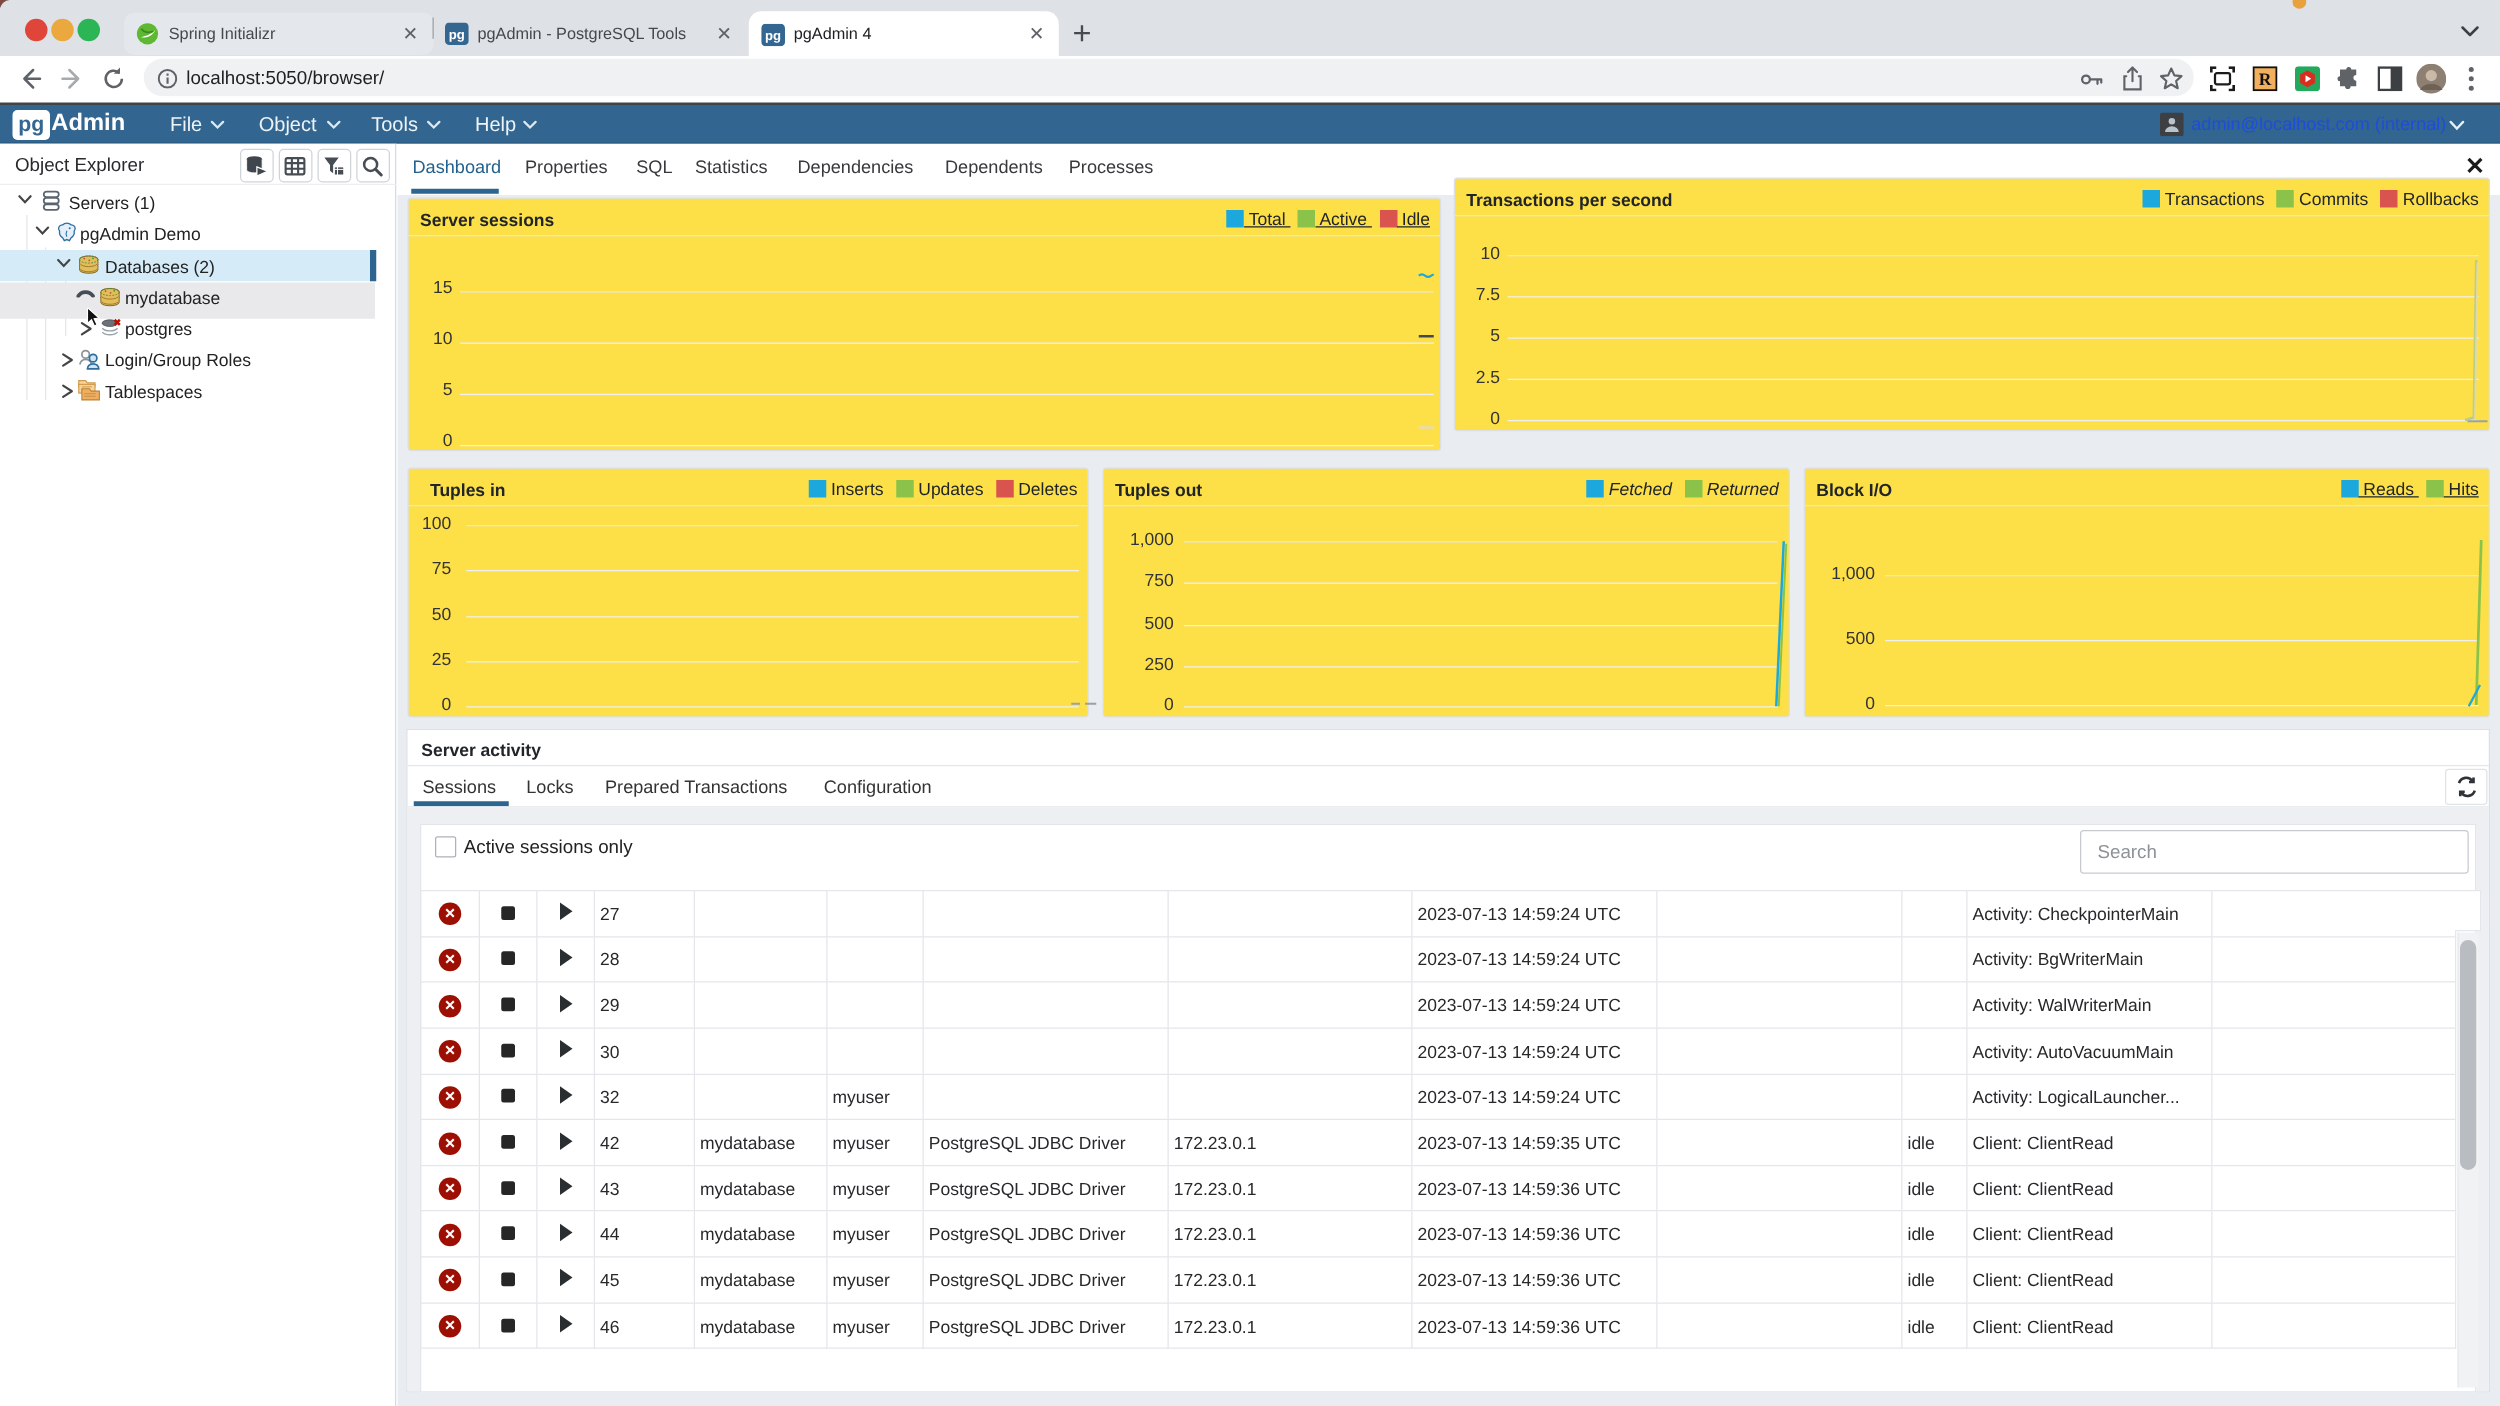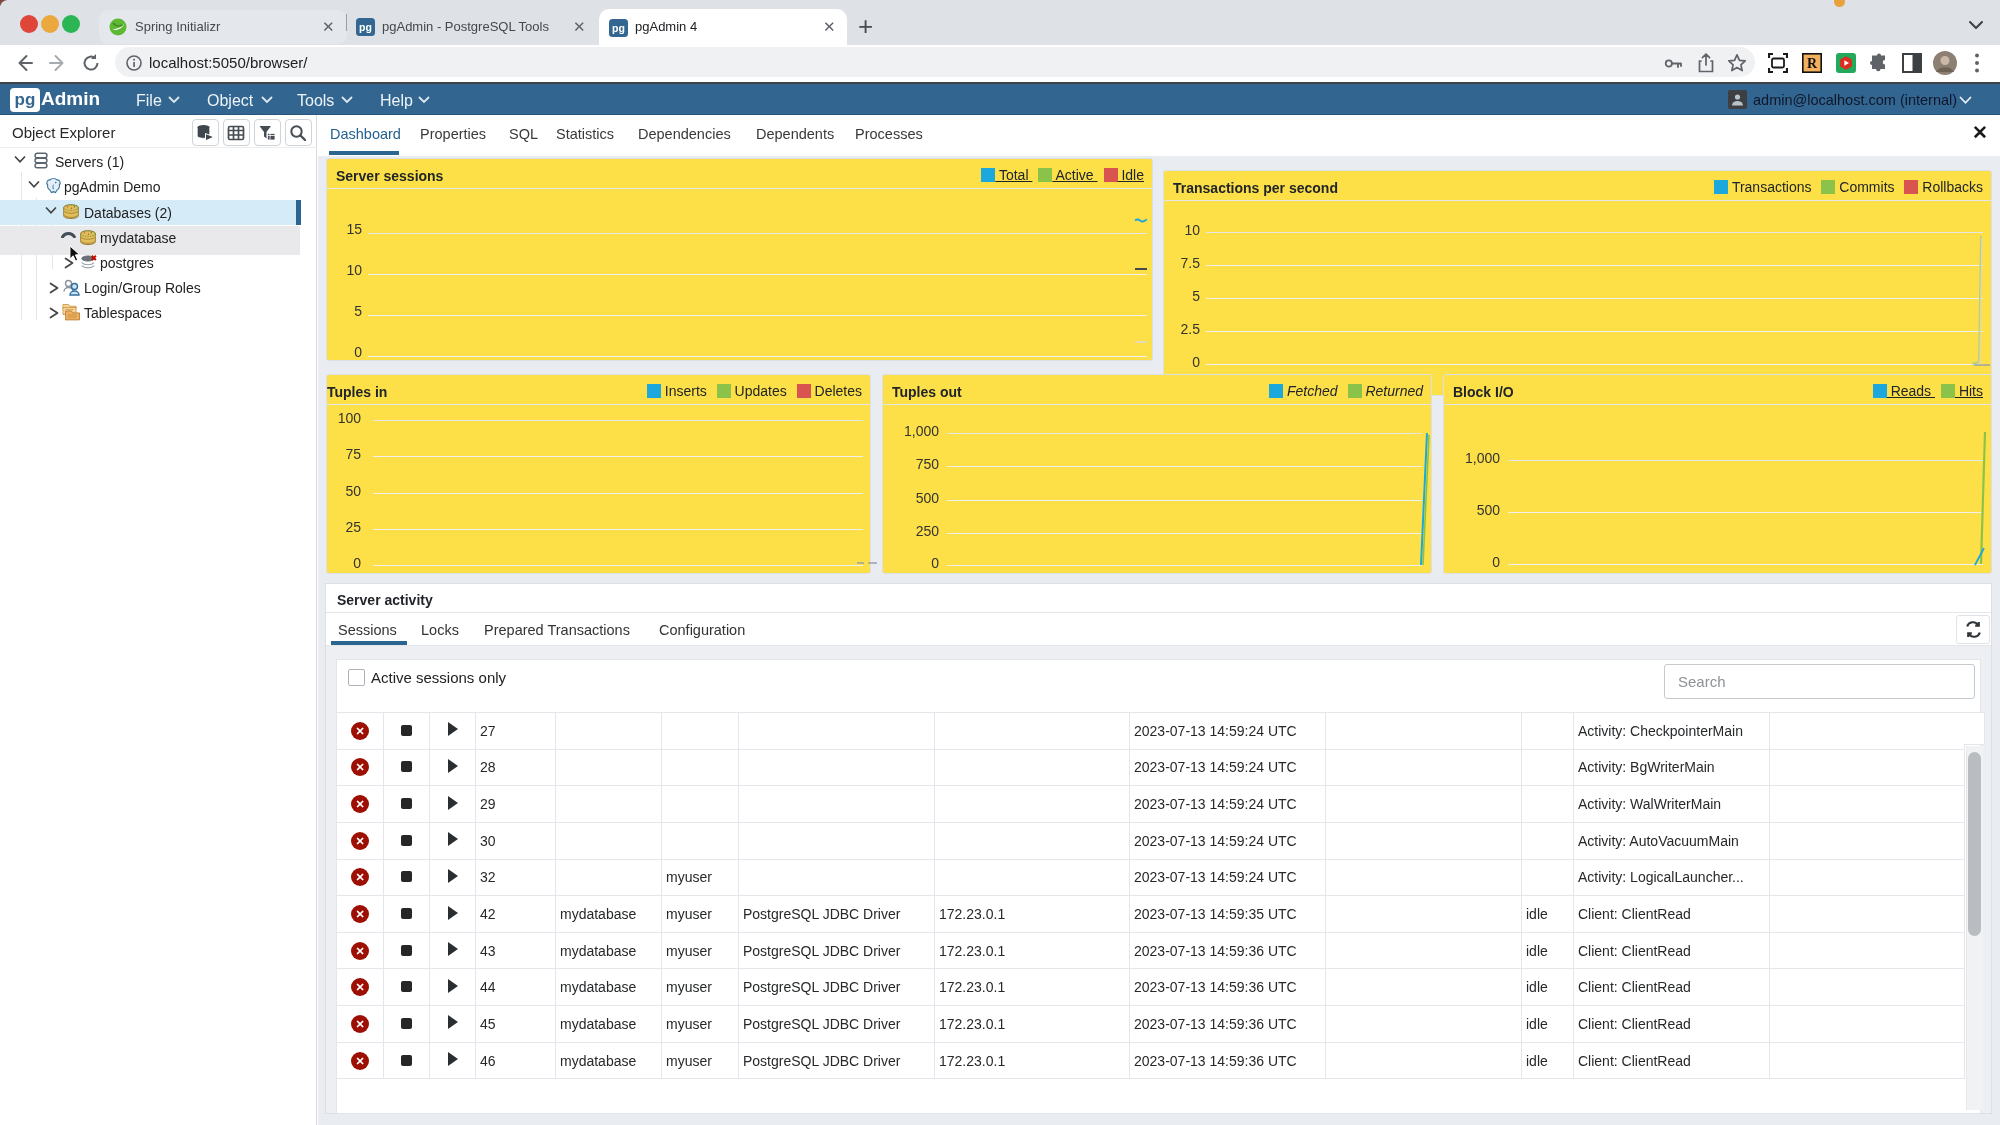--- a/index.html
+++ b/index.html
@@ -183,21 +183,21 @@
   <div class="abs menu" style="left:380px;">Help</div>
     <svg class="abs" style="left:418px;top:96px;" width="12" height="8" viewBox="0 0 12 8">
       <path d="M1.5 1.5 L6 6 L10.5 1.5" fill="none" stroke="#dfe8ef" stroke-width="1.8" stroke-linecap="round"></path>
     </svg>
 
   <svg class="abs" style="left:1728px;top:90px;" width="19" height="19" viewBox="0 0 19 19">
       <rect width="19" height="19" rx="2" fill="#3d3f42"></rect>
       <circle cx="9.5" cy="7" r="2.6" fill="#b9c3cc"></circle>
       <path d="M4 15.5 a5.5 4.5 0 0 1 11 0z" fill="#b9c3cc"></path>
     </svg>
-  <div class="abs" style="left:1753px;top:92px;font-size:14.5px;color:#0f172a;">admin@localhost.com (internal)</div>
+  <div class="abs" style="left:1753px;top:92px;font-size:14.5px;color:#1d4ed8;">admin@localhost.com (internal)</div>
   <svg class="abs" style="left:1959px;top:96px;" width="13" height="9" viewBox="0 0 13 9">
       <path d="M1.5 1.5 L6.5 6.8 L11.5 1.5" fill="none" stroke="#e8eef4" stroke-width="1.8" stroke-linecap="round"></path>
     </svg>
 
   <div class="abs" id="row2"></div>
   <div class="abs" id="sidebar"></div>
 
   <div class="abs" style="left:0;top:147px;width:317px;height:1px;background:#eceef0;"></div>
   <div class="abs" style="left:12px;top:124px;font-size:15px;color:#27292b;">Object Explorer</div>
   <div class="abs obtool" style="left:192px;"></div>
@@ -336,21 +336,21 @@
       <div class="grid" style="left:41px;top:156px;width:779px;"></div>
     <div class="ylab" style="left:-11px;top:185px;">0</div>
       <div class="grid" style="left:41px;top:197px;width:779px;"></div>
     <svg class="abs" style="left:806px;top:55px;" width="16" height="145" viewBox="0 0 16 145">
       <path d="M2 6.5 Q4.5 4.5 7 6.5 T12 6.5 L14 5.5" fill="none" stroke="#1ca8dd" stroke-width="1.7"></path>
       <path d="M2 55 H14" fill="none" stroke="#45484d" stroke-width="2"></path>
       <path d="M2 128 H14" fill="none" stroke="#e7dbb7" stroke-width="2"></path>
     </svg>
   </div>
 
-  <div class="card" style="left:1163px;top:170px;width:829px;height:226px;">
+  <div class="card" style="left:1163px;top:142px;width:829px;height:203px;">
     <div class="abs cardtitle" style="left:9px;top:9px;">Transactions per second</div>
     <div class="abs leg" style="right:8px;top:8px;"><span class="legsq" style="background:#1ca8dd;"></span> Transactions <span class="legsq" style="background:#8bc34a;margin-left:6px;"></span> Commits <span class="legsq" style="background:#d9534f;margin-left:6px;"></span> Rollbacks</div>
     <div class="abs" style="left:0;top:29px;width:827px;height:1px;background:#e4e7ea;"></div>
     <div class="ylab" style="left:-10px;top:51px;">10</div>
       <div class="grid" style="left:42px;top:61px;width:777px;background:#e6e6e6;"></div>
     <div class="ylab" style="left:-10px;top:84px;">7.5</div>
       <div class="grid" style="left:42px;top:94px;width:777px;"></div>
     <div class="ylab" style="left:-10px;top:117px;">5</div>
       <div class="grid" style="left:42px;top:127px;width:777px;"></div>
     <div class="ylab" style="left:-10px;top:150px;">2.5</div>
@@ -358,21 +358,21 @@
     <div class="ylab" style="left:-10px;top:183px;">0</div>
       <div class="grid" style="left:42px;top:193px;width:777px;"></div>
     <svg class="abs" style="left:800px;top:55px;" width="28" height="145" viewBox="0 0 28 145">
       <path d="M8 138 L15 136 L17 10" fill="none" stroke="#b9cf84" stroke-width="2"></path>
       <path d="M16 138 L18 12" fill="none" stroke="#e3d9a8" stroke-width="1.5"></path>
       <path d="M10 139 H26" fill="none" stroke="#9aa0a6" stroke-width="1.5"></path>
     </svg>
   </div>
 
   <div class="card" style="left:326px;top:374px;width:545px;height:200px;">
-    <div class="abs cardtitle" style="left:0;top:9px;">Tuples in</div>
+    <div class="abs cardtitle" style="left:17px;top:9px;">Tuples in</div>
     <div class="abs leg" style="right:8px;top:8px;"><span class="legsq" style="background:#1ca8dd;"></span> Inserts <span class="legsq" style="background:#8bc34a;margin-left:6px;"></span> Updates <span class="legsq" style="background:#d9534f;margin-left:6px;"></span> Deletes</div>
     <div class="abs" style="left:0;top:29px;width:543px;height:1px;background:#e4e7ea;"></div>
     <div class="ylab" style="left:-12px;top:35px;">100</div>
       <div class="grid" style="left:46px;top:45px;width:490px;background:#e6e6e6;"></div>
     <div class="ylab" style="left:-12px;top:71px;">75</div>
       <div class="grid" style="left:46px;top:81px;width:490px;"></div>
     <div class="ylab" style="left:-12px;top:108px;">50</div>
       <div class="grid" style="left:46px;top:118px;width:490px;"></div>
     <div class="ylab" style="left:-12px;top:144px;">25</div>
       <div class="grid" style="left:46px;top:154px;width:490px;"></div>

